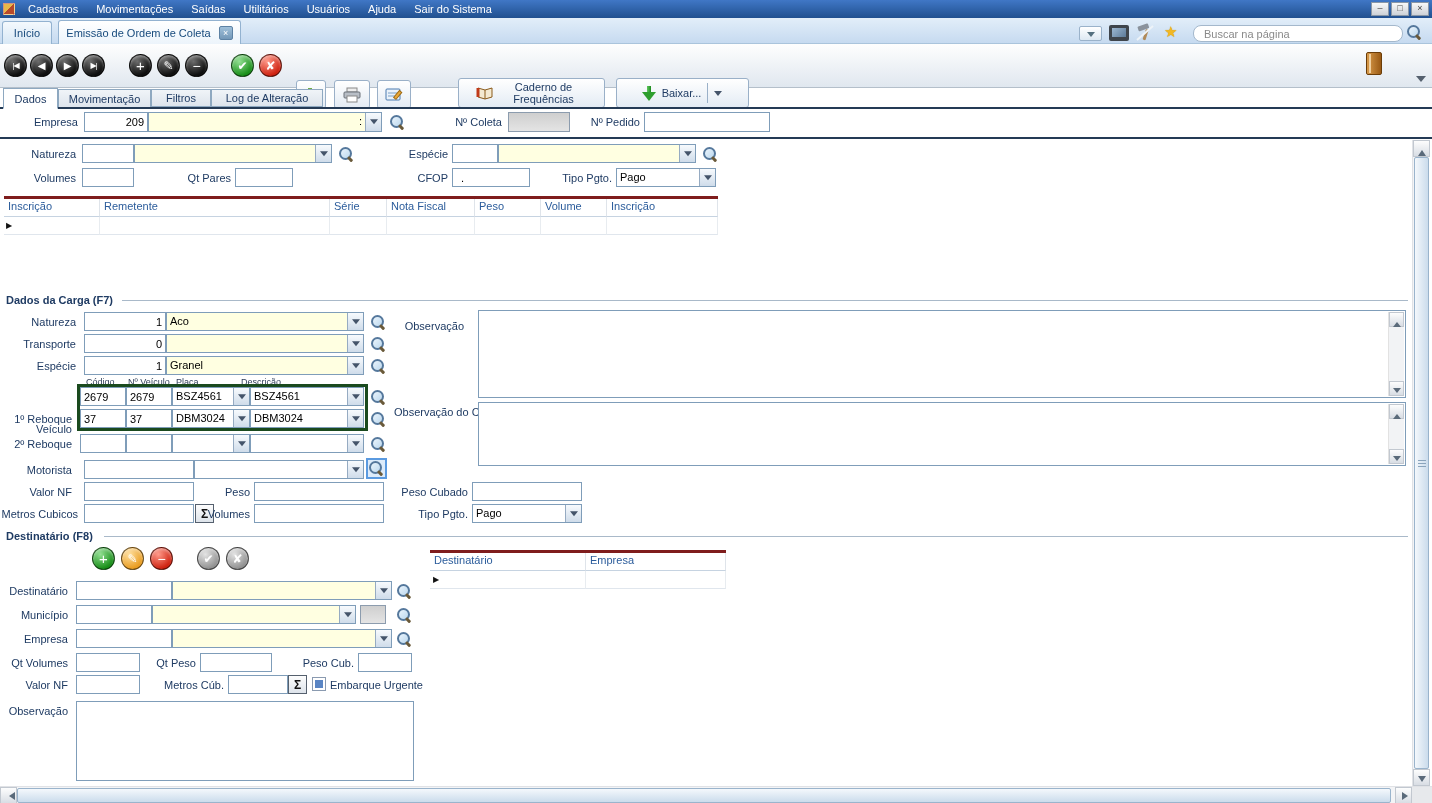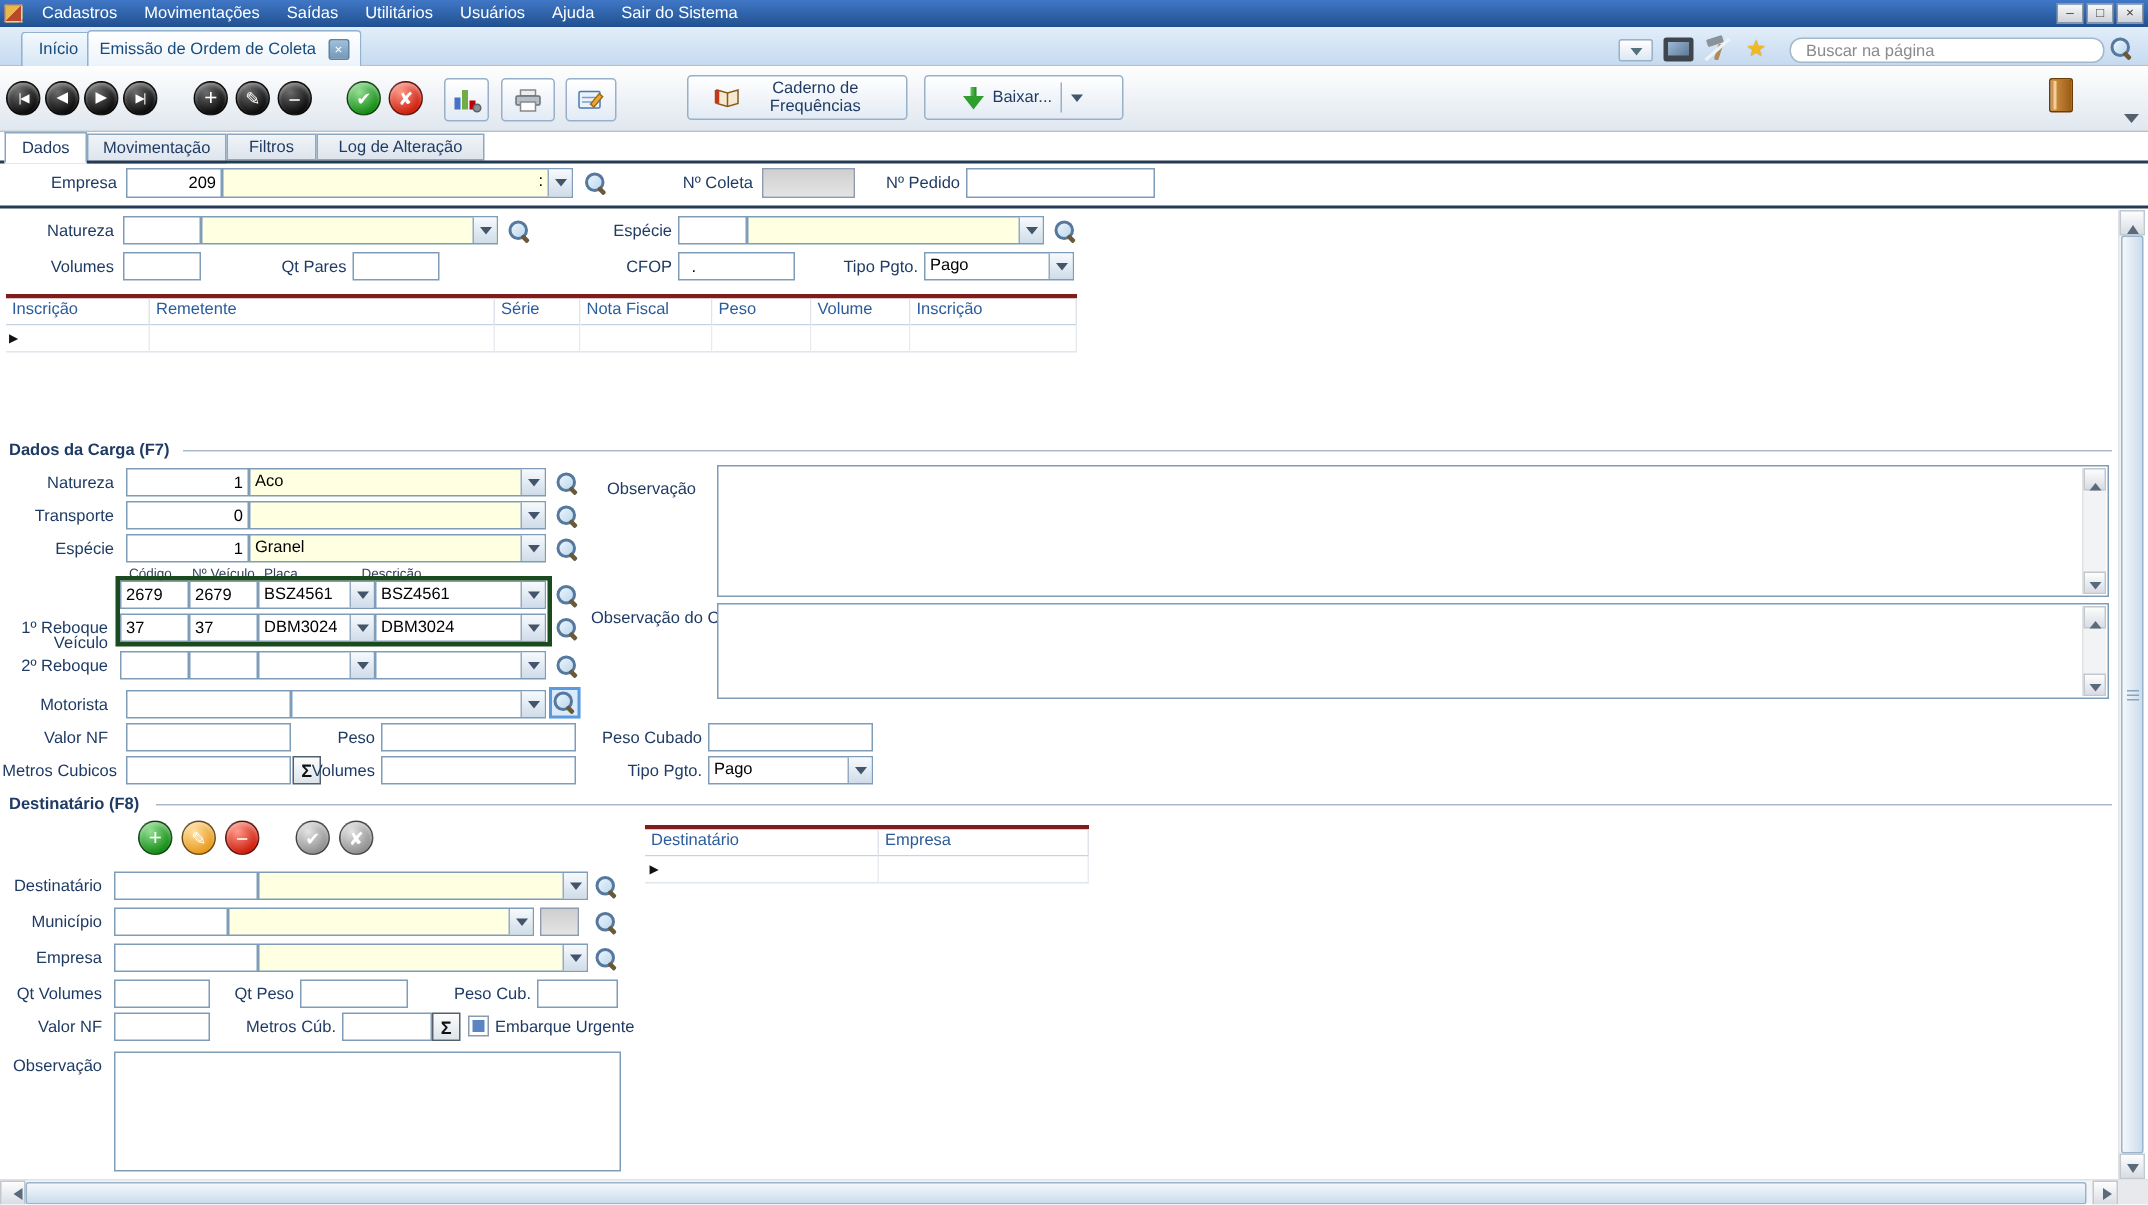--- a/index.html
+++ b/index.html
@@ -33,21 +33,21 @@
 .mag::after{content:"";position:absolute;left:11px;top:10px;width:6px;height:3px;background:#6a5a3a;border-radius:1px;transform:rotate(45deg);transform-origin:0 0;}
 
 
 #toolbar{position:absolute;left:0;top:44px;width:1432px;height:44px;background:linear-gradient(#fefefe,#e0e7ef);border-bottom:1px solid #b4bfca;}
 .cbtn{position:absolute;width:23px;height:23px;border-radius:50%;display:flex;align-items:center;justify-content:center;color:#fff;line-height:1;border:1px solid rgba(0,0,0,.55);box-shadow:inset 0 2px 3px rgba(255,255,255,.45);}
 .cbtn.black{background:radial-gradient(circle at 35% 30%,#6c6c6c,#0c0c0c 72%);}
 .cbtn.green{background:radial-gradient(circle at 35% 30%,#93e093,#128a12 75%);}
 .cbtn.red{background:radial-gradient(circle at 35% 30%,#ff9a8a,#cc1c0a 75%);}
 .cbtn.orange{background:radial-gradient(circle at 35% 30%,#ffe0a0,#e8991a 75%);}
 .cbtn.grey{background:radial-gradient(circle at 35% 30%,#e4e4e4,#8e8e8e 75%);}
-.tbtn{position:absolute;border:1px solid #9ab0c8;border-radius:3px;background:linear-gradient(#ffffff,#e3ebf4);display:flex;align-items:center;justify-content:center;gap:6px;color:#1f3b63;}
+.tbtn{position:absolute;border:1px solid #9ab0c8;border-radius:3px;background:linear-gradient(#ffffff,#e3ebf4);display:flex;align-items:center;justify-content:center;gap:6px;color:#1f3b63;margin-top:28px;}
 .bars{position:relative;width:16px;height:15px;}
 .bars i{position:absolute;bottom:1px;width:4px;}
 .bars .b1{left:0;height:8px;background:#4472c4;}
 .bars .b2{left:5px;height:13px;background:#70ad47;}
 .bars .b3{left:10px;height:6px;background:#c00000;}
 .bars .gear{position:absolute;right:-2px;bottom:-1px;width:6px;height:6px;border-radius:50%;background:#8a9098;border:1px solid #5a6068;}
 .dlarrow{position:relative;width:14px;height:15px;}
 .dlarrow::before{content:"";position:absolute;left:5px;top:0;width:4px;height:7px;background:linear-gradient(90deg,#5ec85e,#1e8a1e);}
 .dlarrow::after{content:"";position:absolute;left:0;top:6px;border-left:7px solid transparent;border-right:7px solid transparent;border-top:9px solid #2e9e2e;}
 .splitline{width:1px;height:20px;background:#9ab0c8;}
@@ -132,21 +132,21 @@
     <span class="menuitem">Ajuda</span>
     <span class="menuitem">Sair do Sistema</span>
     <span id="winbtns">
       <span class="wbtn">–</span>
       <span class="wbtn">□</span>
       <span class="wbtn">×</span>
     </span>
   </div>
 
   <div id="tabbar"></div>
-  <div class="tab inactive" style="left:14px;top:21px;width:50px;height:23px;">
+  <div class="tab inactive" style="left:2px;top:21px;width:50px;height:23px;">
     <span>Início</span>
   </div>
   <div class="tab active" style="left:58px;top:20px;width:183px;height:24px;">
     <span>Emissão de Ordem de Coleta</span>
     <span class="tabclose">×</span>
   </div>
   <div class="dropbox"></div>
   <div class="monitor"></div>
   <svg class="abs svgico" style="left:1135px;top:23px;" width="21" height="20" viewBox="0 0 21 20">
     <rect x="3" y="2" width="11" height="5" rx="1" fill="#8a929c" transform="rotate(-18 8 5)"></rect>

